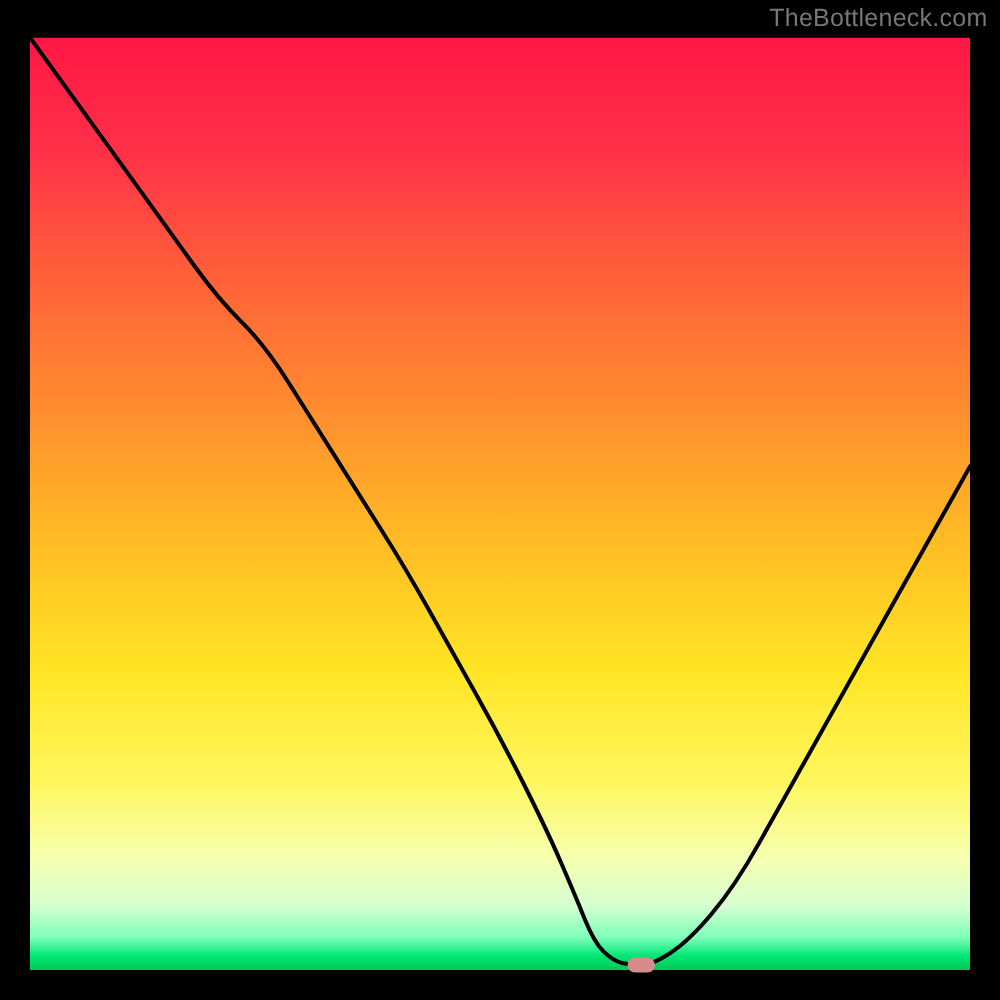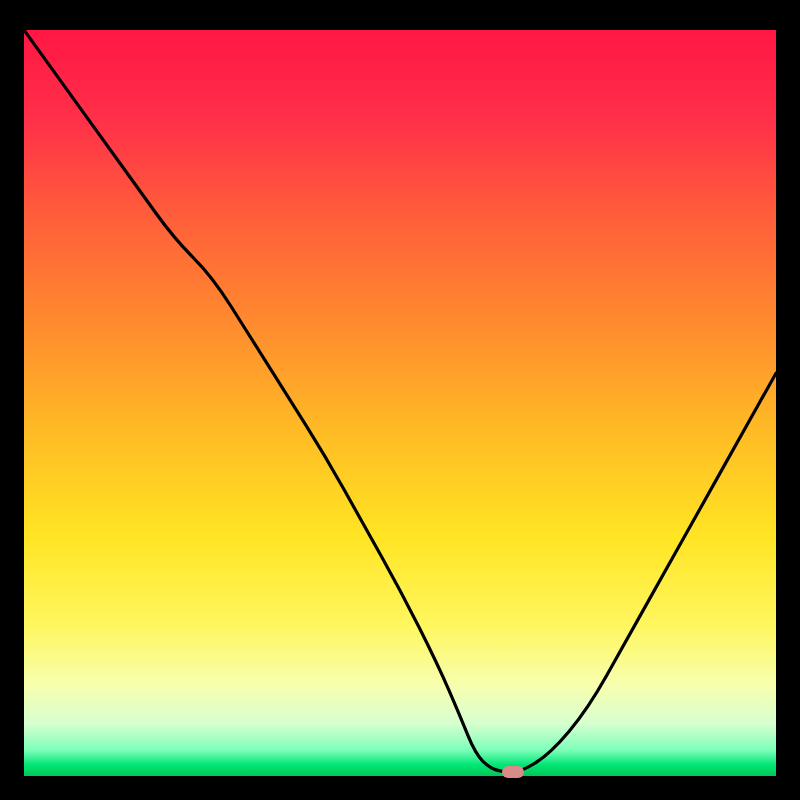--- a/index.html
+++ b/index.html
@@ -45,20 +45,21 @@
     background: #d98a8a;
     border-radius: 6px;
     z-index: 3;
     transform: translate(-50%, -50%);
   }
 </style>
 </head>
 <body>
 
 <div class="container">
+  <div class="watermark">TheBottleneck.com</div>
 
   <div class="plot">
     <svg class="gradient-bg" viewBox="0 0 752 746" preserveAspectRatio="none">
       <defs>
         <linearGradient id="bg-grad" x1="0" y1="0" x2="0" y2="1">
             <stop offset="0%" stop-color="#ff1744"></stop>
             <stop offset="12%" stop-color="#ff3049"></stop>
             <stop offset="25%" stop-color="#ff5e3a"></stop>
             <stop offset="40%" stop-color="#ff8d2e"></stop>
             <stop offset="55.00000000000001%" stop-color="#ffbf24"></stop>

